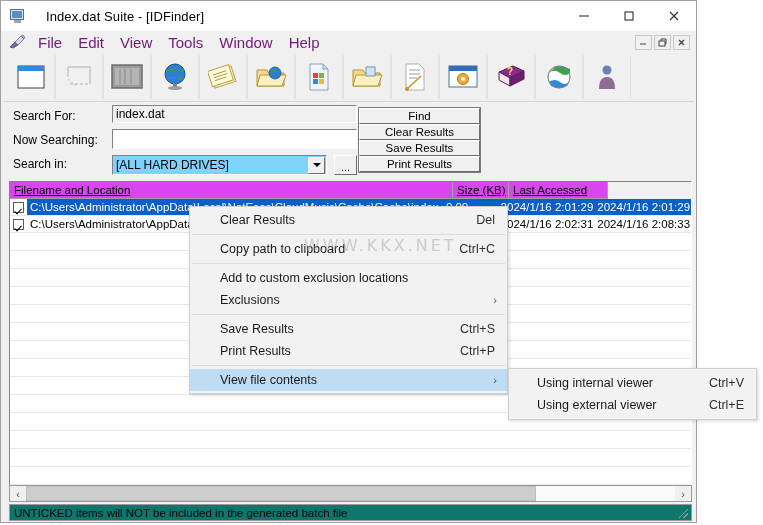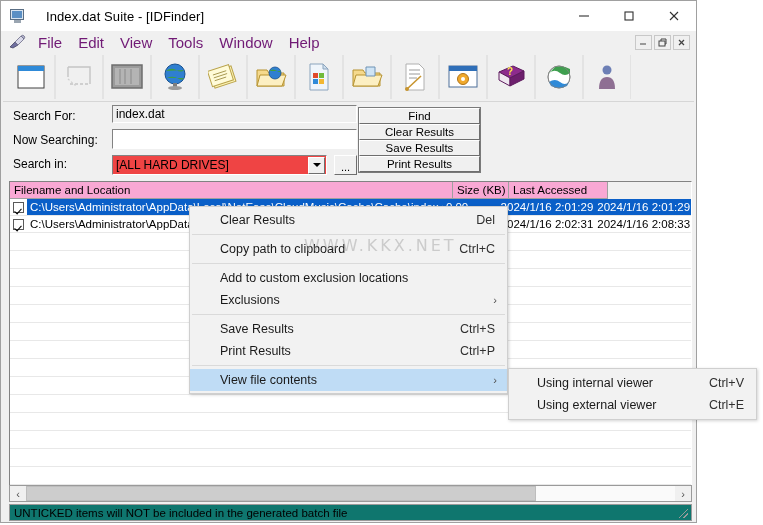--- a/index.html
+++ b/index.html
@@ -196,21 +196,21 @@
     display: flex;
     align-items: center;
     padding-left: 3px;
     font-size: 12px;
     color: #000;
   }
   .sunken-field.white { background: #ffffff; }
 
   #combo-search-in {
     position: absolute;
-    background: #ef4444;
+    background: #7dd3fc;
     border: 1px solid;
     border-color: #828282 #ffffff #ffffff #828282;
     box-sizing: border-box;
     display: flex;
     align-items: center;
     font-size: 12px;
     gap: 20px;
   }
   #combo-search-in .combo-text {
     padding-left: 3px;
@@ -287,31 +287,32 @@
   #list-header {
     position: absolute;
     left: 0; top: 0;
     width: 100%;
     height: 17px;
     display: flex;
     background: #f0f0f0;
   }
   .col-head {
     height: 17px;
-    background: #f9a8d4;
+    background: #d946ef;
     border-right: 1px solid #a0a0a0;
     border-bottom: 1px solid #a0a0a0;
     box-sizing: border-box;
     display: flex;
     align-items: center;
     padding-left: 4px;
     font-size: 11.5px;
     color: #000;
     white-space: nowrap;
     overflow: hidden;
+    text-decoration: underline;
   }
   #list-body {
     position: absolute;
     left: 0; top: 17px;
     right: 0; bottom: 0;
     overflow: hidden;
   }
   .list-row {
     height: 17px;
     display: flex;

